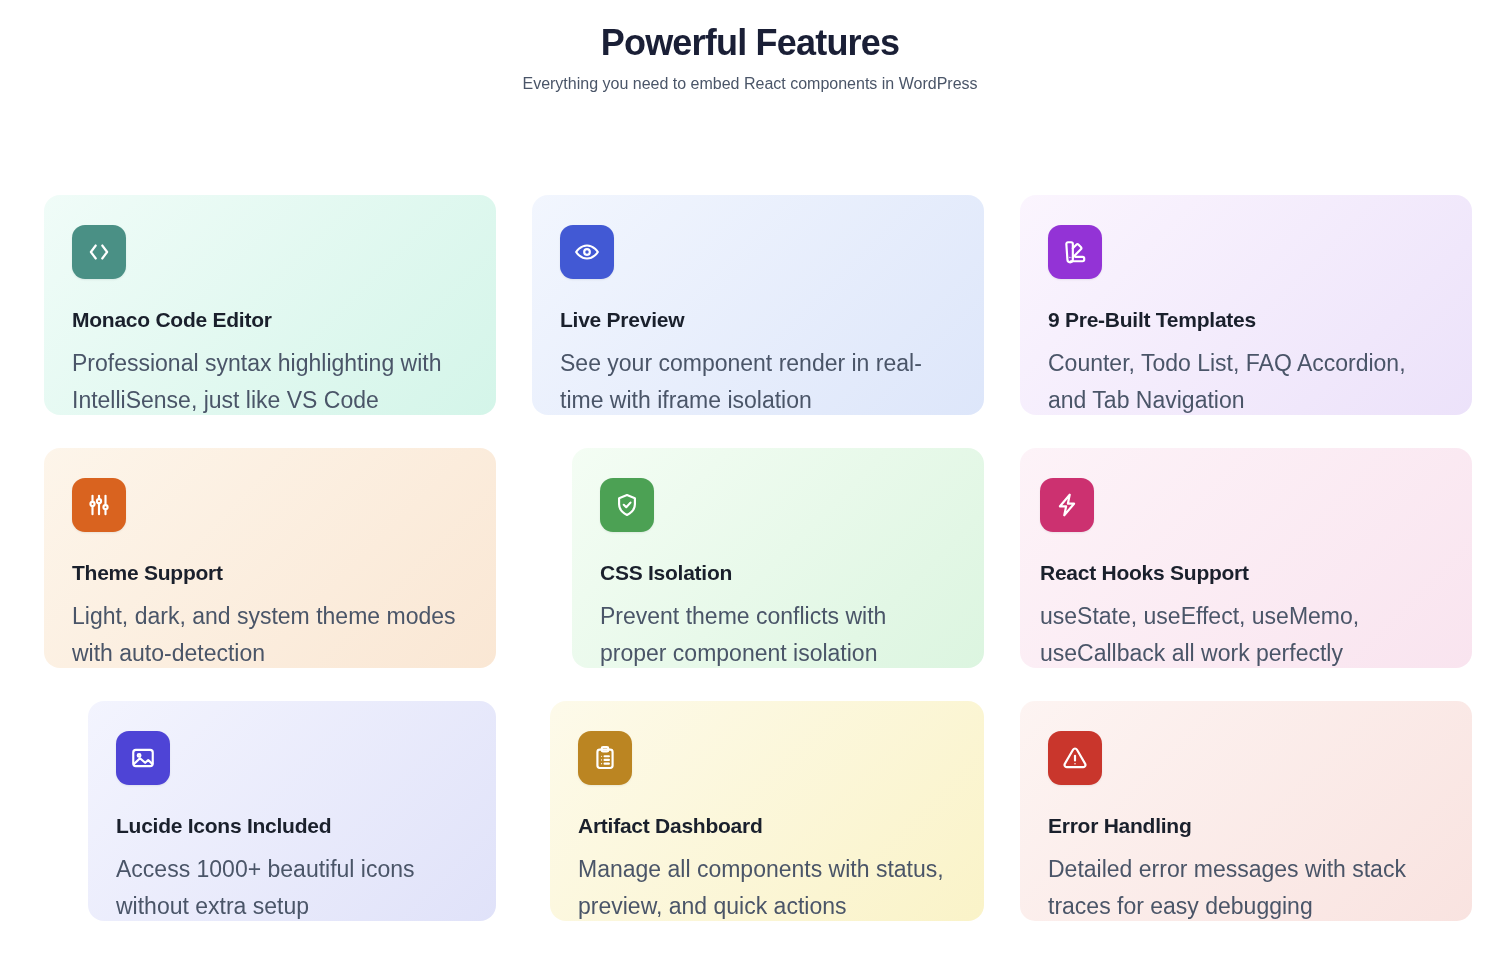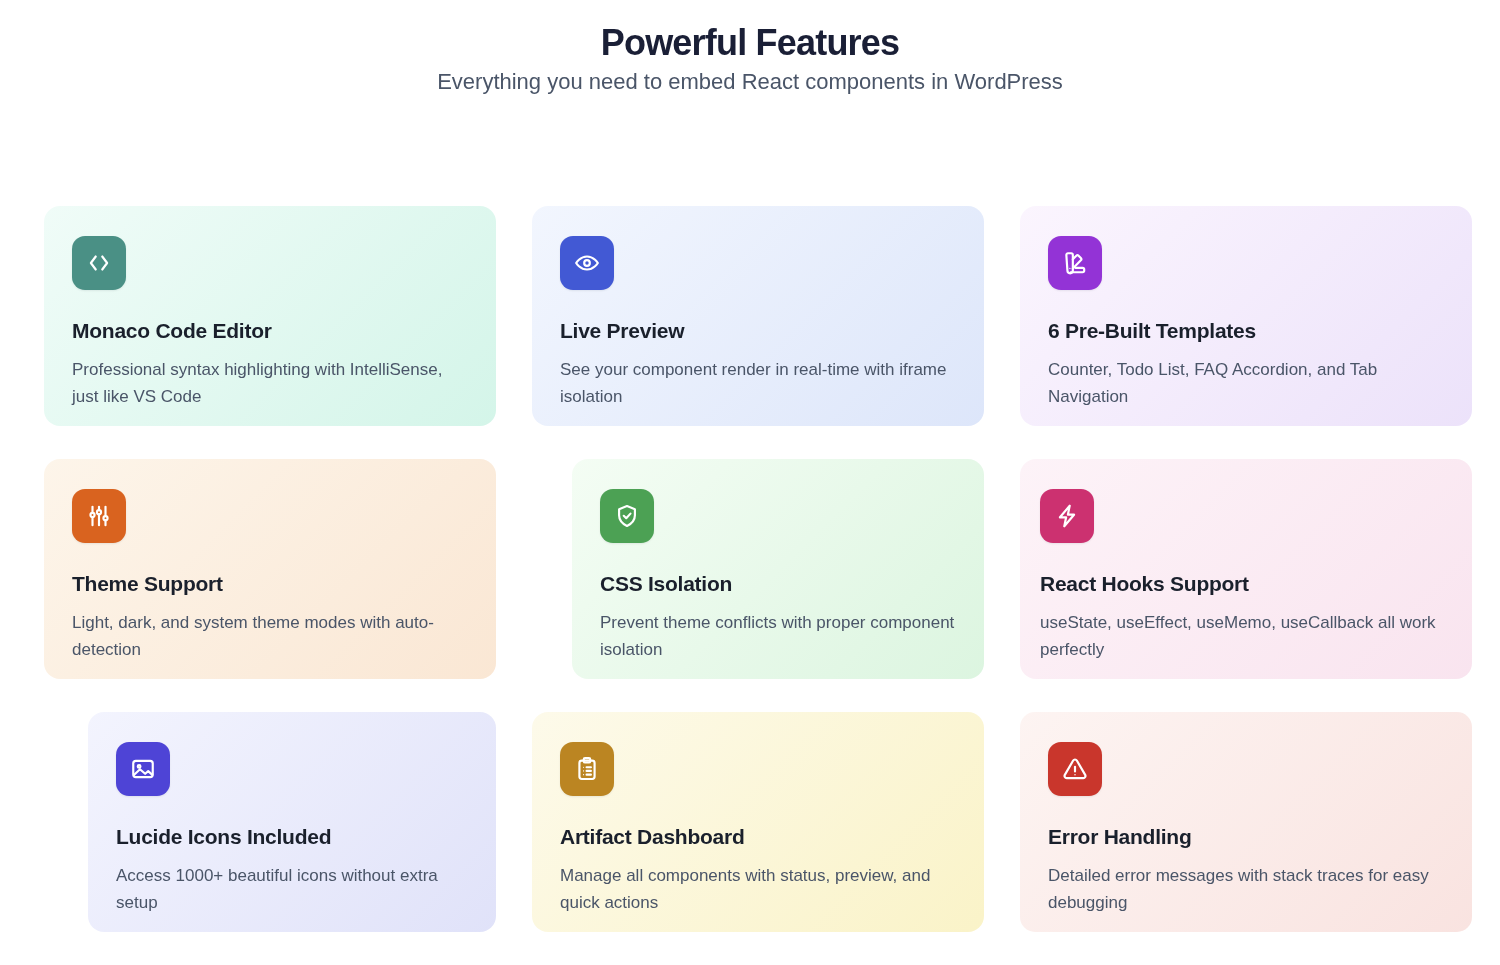--- a/index.html
+++ b/index.html
@@ -28,31 +28,31 @@
 
   .hero-title {
     font-size: 36px;
     font-weight: 700;
     letter-spacing: -0.8px;
     color: #1a1f36;
     line-height: 1.18;
   }
 
   .hero-subtitle {
-    margin-top: 3px;
-    font-size: 22px;
+    margin-top: 9px;
+    font-size: 16px;
     font-weight: 400;
     color: #4a5568;
     line-height: 1.35;
   }
 
   .features-grid {
     position: absolute;
     left: 44px;
-    top: 206px;
+    top: 195px;
     width: 1412px;
     display: grid;
     grid-template-columns: repeat(3, 452px);
     grid-auto-rows: 220px;
     column-gap: 36px;
     row-gap: 33px;
   }
 
   .feature-card {
     border-radius: 16px;
@@ -86,21 +86,21 @@
     margin-top: 28px;
     font-size: 21px;
     font-weight: 700;
     color: #1a202c;
     letter-spacing: -0.25px;
     line-height: 1.2;
   }
 
   .feature-desc {
     margin-top: 13px;
-    font-size: 17px;
+    font-size: 23px;
     font-weight: 400;
     color: #4a5568;
     line-height: 1.6;
     max-width: 400px;
   }
 </style>
 </head>
 <body>
 
 <div class="page" style="background: rgb(255, 255, 255);">
@@ -136,21 +136,21 @@
 
     <div class="feature-card" style="background: linear-gradient(135deg, rgb(251, 245, 254) 0%, rgb(236, 226, 250) 100%);">
       <div class="feature-icon" style="background: rgb(147, 51, 214);">
         <svg viewBox="0 0 24 24" aria-hidden="true">
           <path d="M4 4.5A1.5 1.5 0 0 1 5.5 3h3A1.5 1.5 0 0 1 10 4.5V19a2.5 2.5 0 0 1-5 0z"></path>
           <path d="M10 8.5 13.2 5.3a1.5 1.5 0 0 1 2.1 0l2.1 2.1a1.5 1.5 0 0 1 0 2.1L10 17"></path>
           <path d="M12.5 16.5H19a1.5 1.5 0 0 1 1.5 1.5v1A1.5 1.5 0 0 1 19 20.5H8"></path>
           <circle cx="7.3" cy="17" r="0.6" fill="#ffffff" stroke="none"></circle>
         </svg>
       </div>
-      <h2 class="feature-title">6 Pre-Built Templates</h2>
+      <h2 class="feature-title">9 Pre-Built Templates</h2>
       <p class="feature-desc">Counter, Todo List, FAQ Accordion, and Tab Navigation</p>
     </div>
 
     <div class="feature-card" style="background: linear-gradient(135deg, rgb(253, 245, 234) 0%, rgb(250, 231, 212) 100%);">
       <div class="feature-icon" style="background: rgb(217, 99, 31);">
         <svg viewBox="0 0 24 24" aria-hidden="true">
           <line x1="6" y1="3.5" x2="6" y2="9"></line>
           <line x1="6" y1="13" x2="6" y2="20.5"></line>
           <circle cx="6" cy="11" r="1.9"></circle>
           <line x1="12" y1="3.5" x2="12" y2="6.5"></line>
@@ -191,21 +191,21 @@
         <svg viewBox="0 0 24 24" aria-hidden="true">
           <rect x="3" y="4.5" width="18" height="15" rx="2.4"></rect>
           <circle cx="8.4" cy="9.6" r="1.25"></circle>
           <polyline points="3.6 17.6 9.2 12.2 14 16.4 16.8 14 20.6 17.4"></polyline>
         </svg>
       </div>
       <h2 class="feature-title">Lucide Icons Included</h2>
       <p class="feature-desc">Access 1000+ beautiful icons without extra setup</p>
     </div>
 
-    <div class="feature-card" style="background: linear-gradient(135deg, rgb(253, 250, 234) 0%, rgb(250, 243, 200) 100%);">
+    <div class="feature-card" style="background: linear-gradient(135deg, rgb(253, 250, 234) 0%, rgb(250, 243, 200) 100%); margin-left: 18px;">
       <div class="feature-icon" style="background: rgb(187, 133, 34);">
         <svg viewBox="0 0 24 24" aria-hidden="true">
           <rect x="5" y="4.2" width="14" height="17" rx="2.2"></rect>
           <rect x="9" y="2" width="6" height="4" rx="1.2"></rect>
           <line x1="11.6" y1="10.4" x2="15.6" y2="10.4"></line>
           <line x1="11.6" y1="13.8" x2="15.6" y2="13.8"></line>
           <line x1="11.6" y1="17.2" x2="15.6" y2="17.2"></line>
           <circle cx="8.8" cy="10.4" r="0.55" fill="#ffffff" stroke="none"></circle>
           <circle cx="8.8" cy="13.8" r="0.55" fill="#ffffff" stroke="none"></circle>
           <circle cx="8.8" cy="17.2" r="0.55" fill="#ffffff" stroke="none"></circle>

